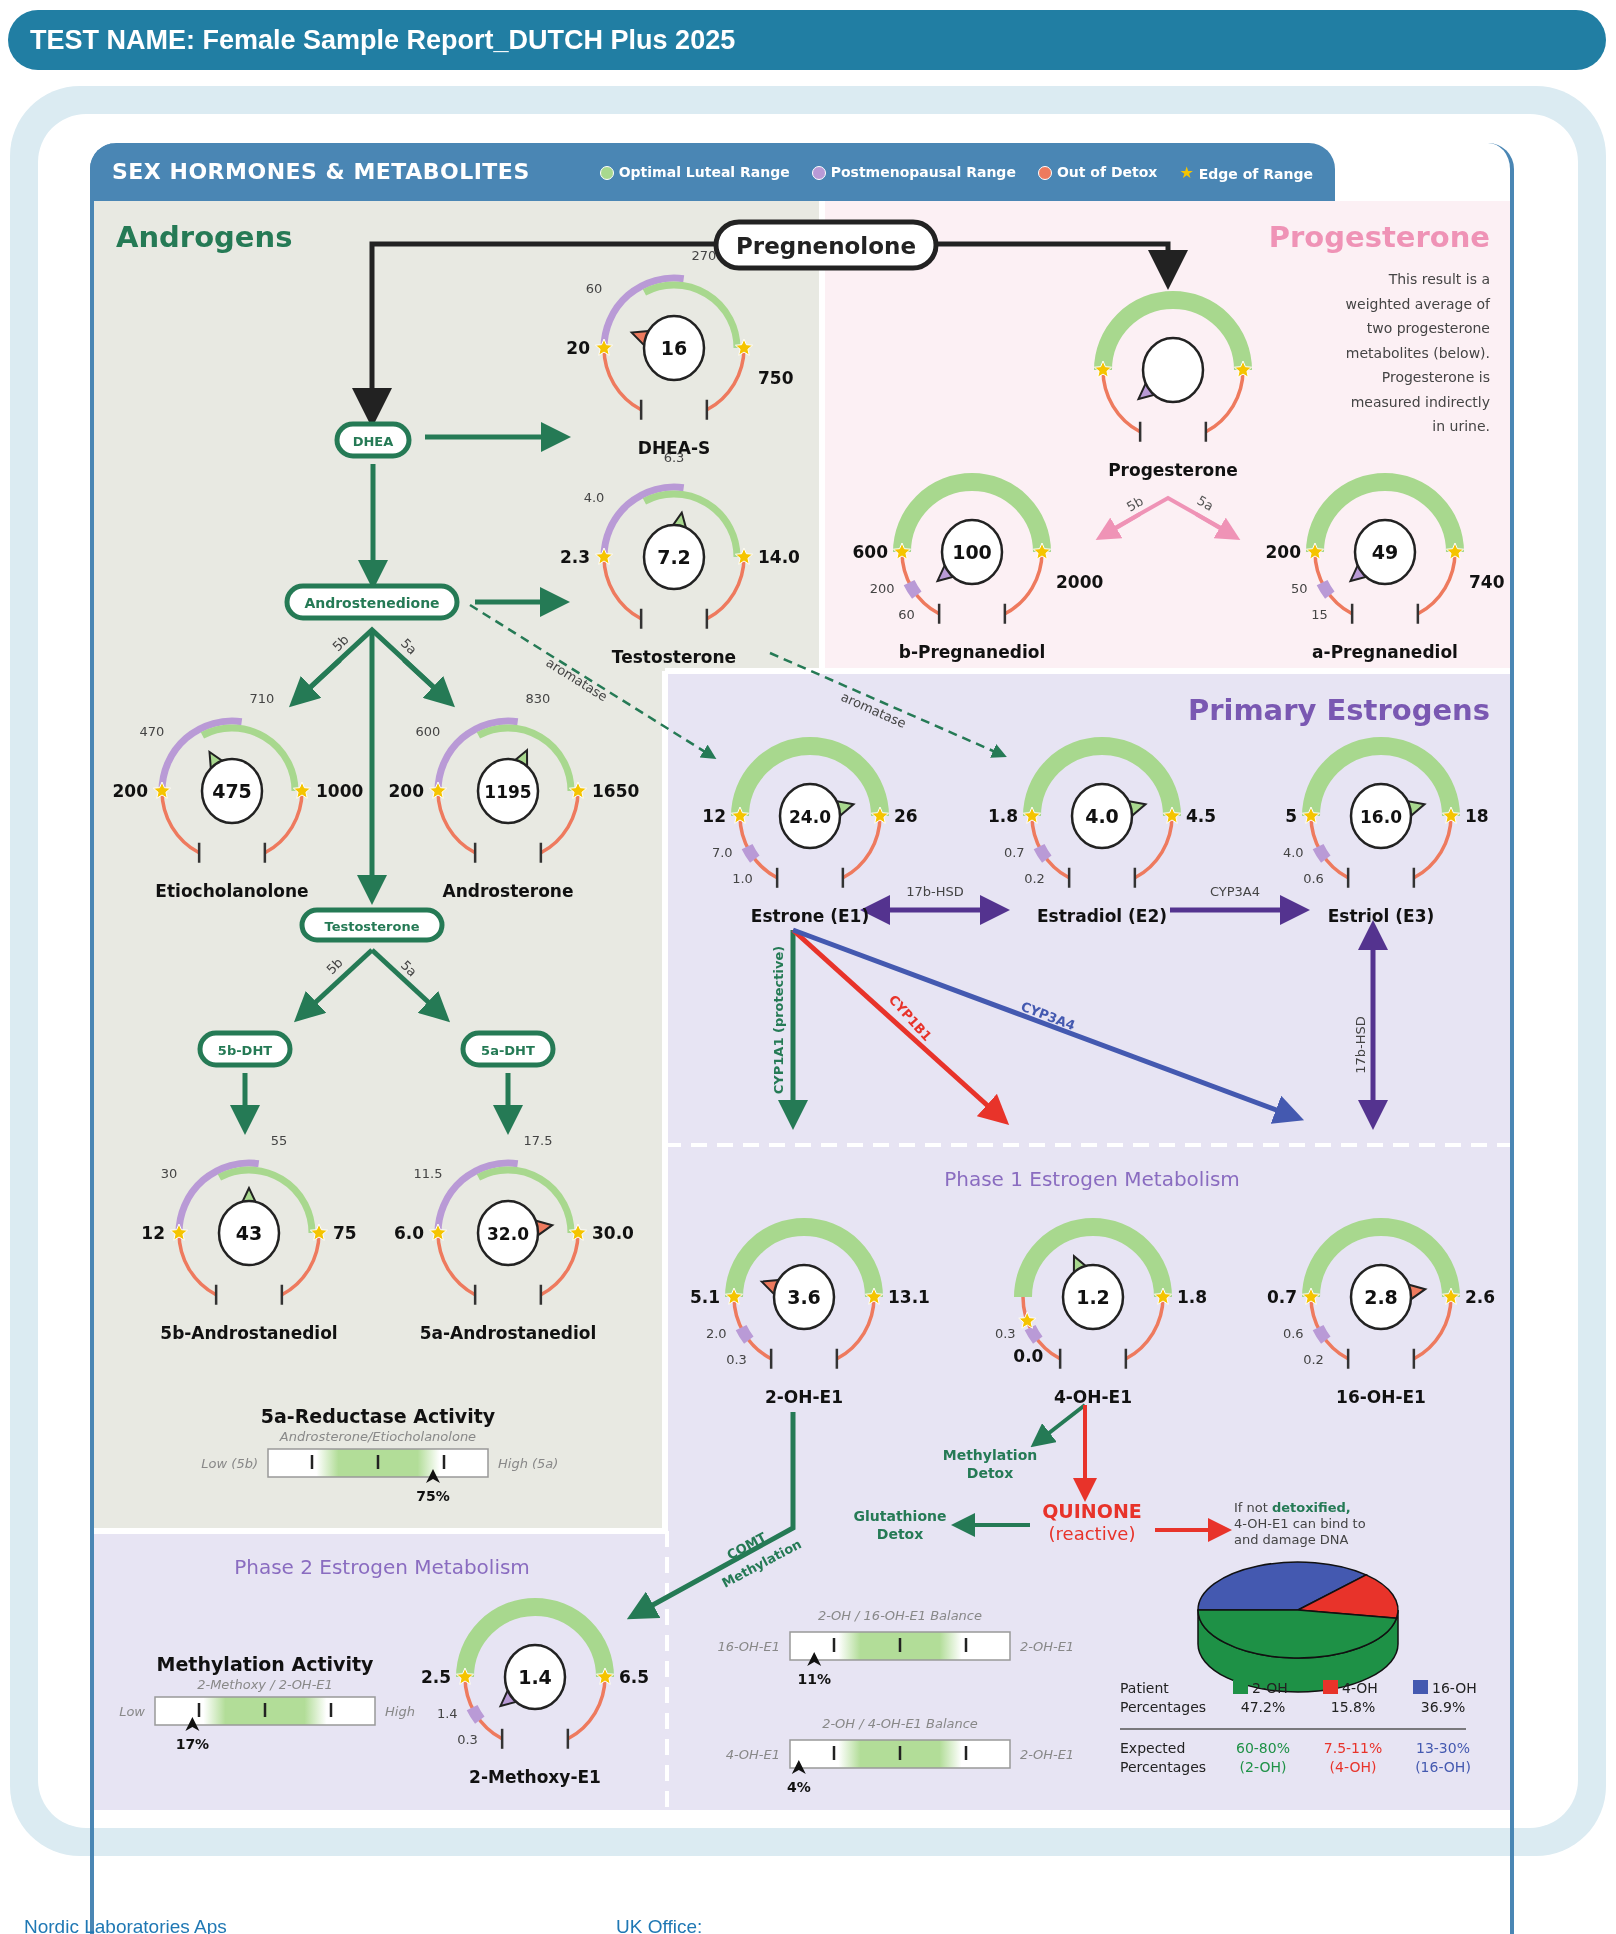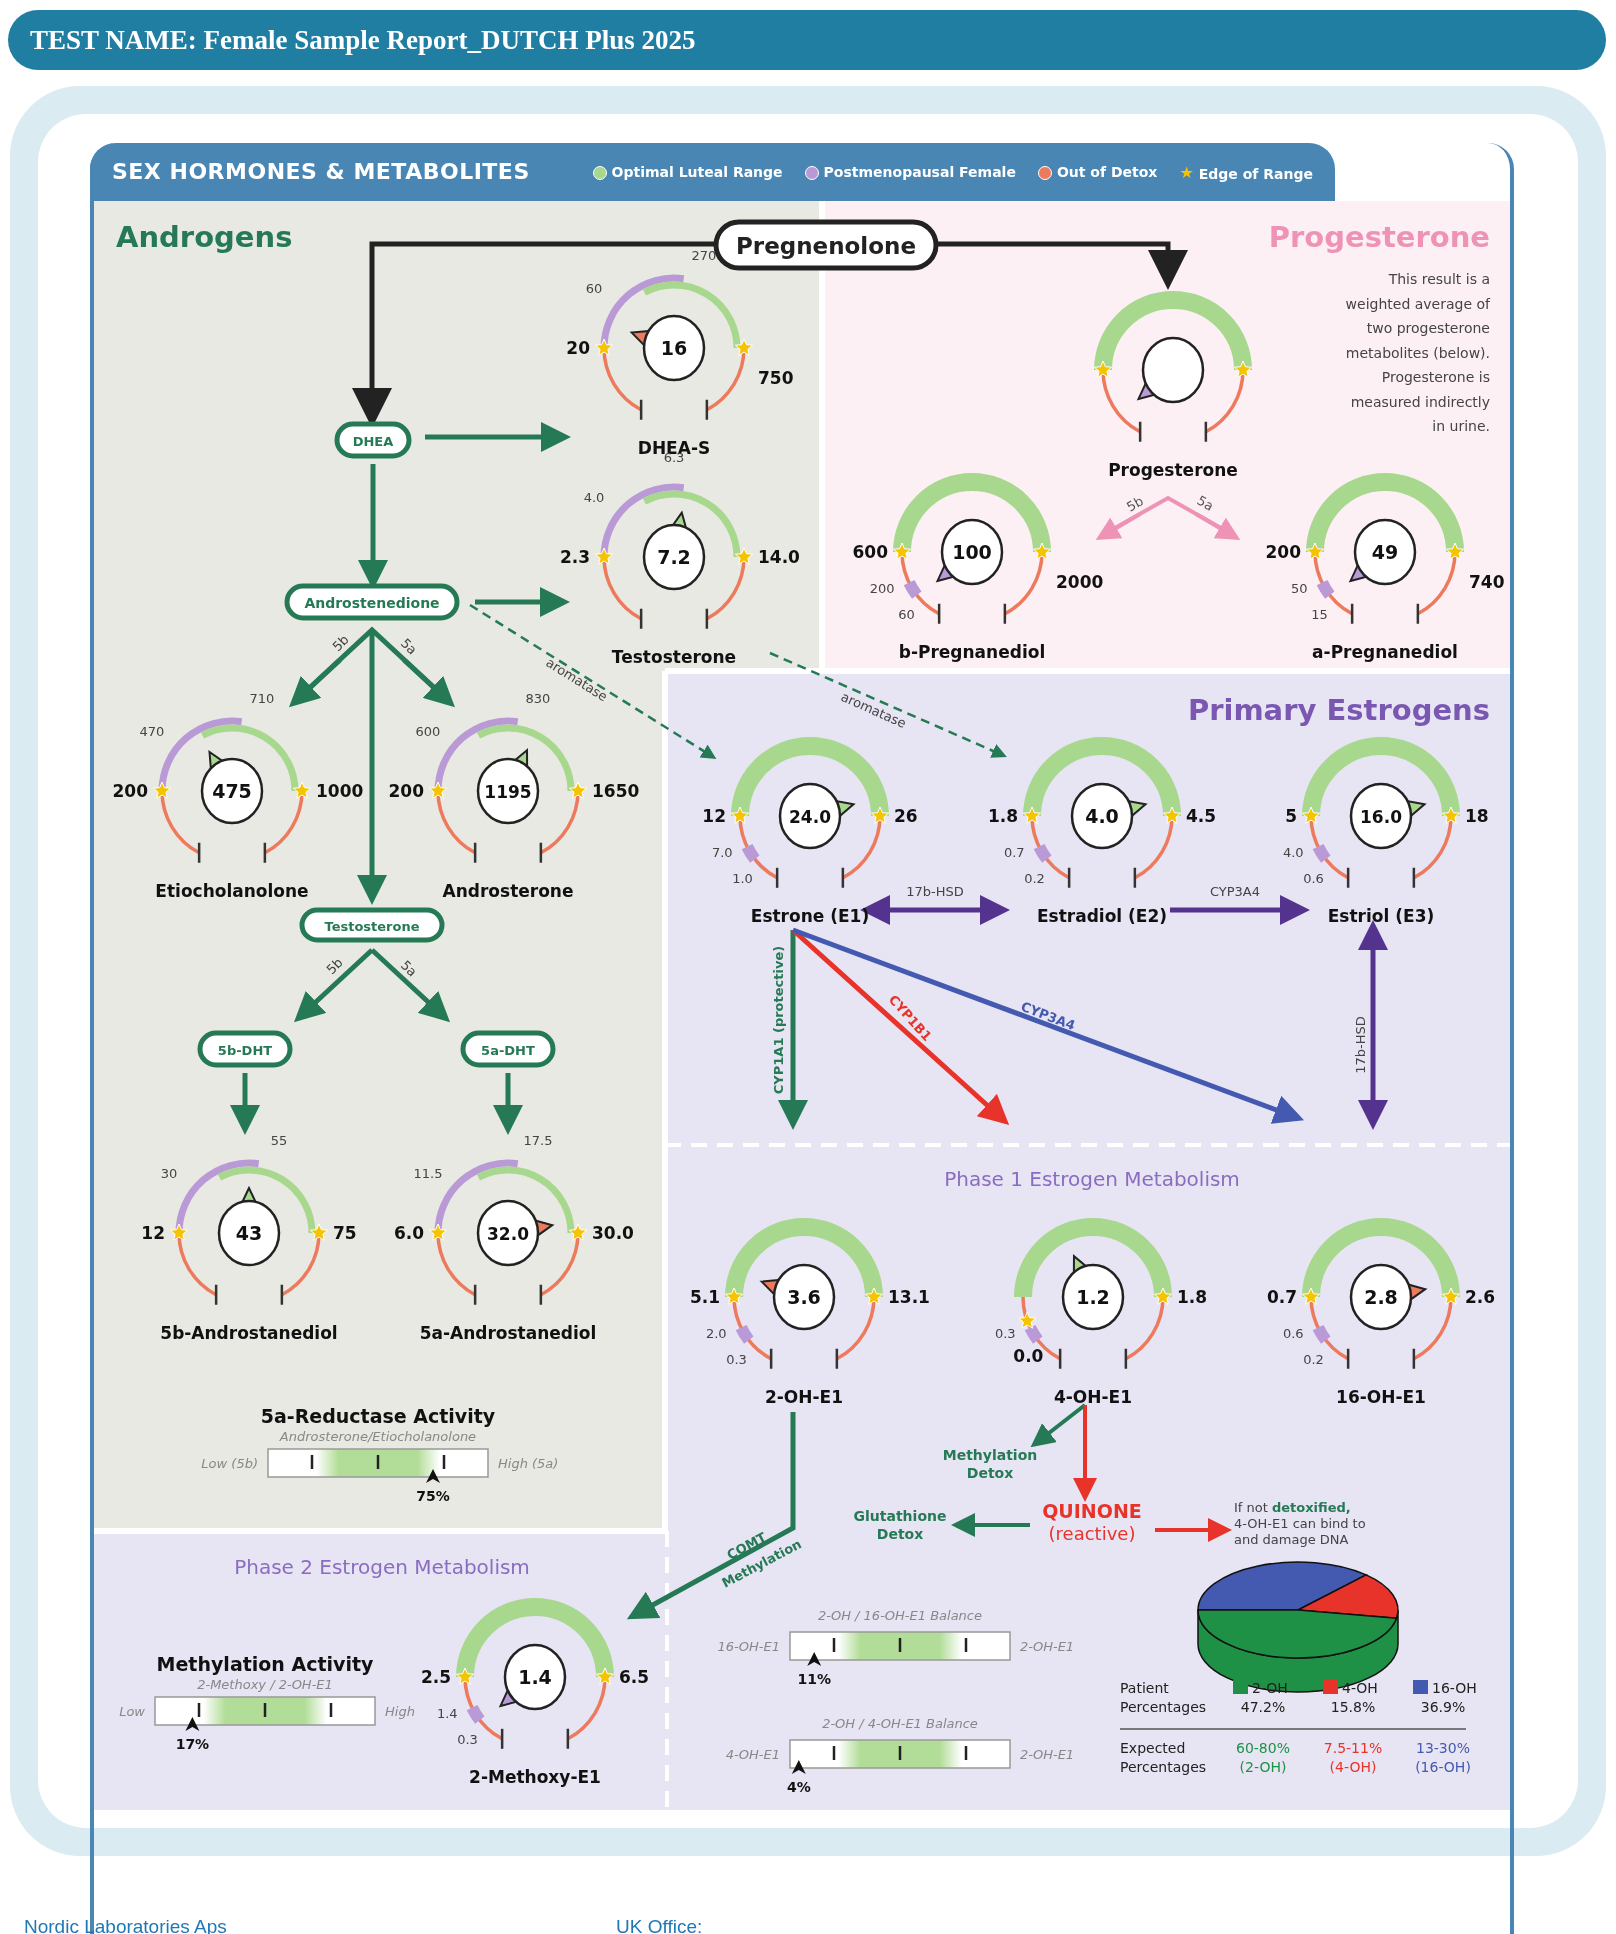--- a/index.html
+++ b/index.html
@@ -1,17 +1,17 @@
 <!DOCTYPE html>
 <html><head>
 <meta charset="utf-8">
 <style>
   html,body{margin:0;padding:0;background:#fff;}
   body{width:1616px;height:1934px;position:relative;overflow:hidden;font-family:"DejaVu Sans",sans-serif;}
-  .topbar{position:absolute;left:8px;top:10px;width:1598px;height:60px;background:#217ea3;border-radius:30px;color:#fff;font-family:Liberation Serif, serif;font-weight:bold;font-size:27px;line-height:60px;padding-left:22px;box-sizing:border-box;}
+  .topbar{position:absolute;left:8px;top:10px;width:1598px;height:60px;background:#217ea3;border-radius:30px;color:#fff;font-family:Liberation Sans, sans-serif;font-weight:bold;font-size:27px;line-height:60px;padding-left:22px;box-sizing:border-box;}
   .outer{position:absolute;left:10px;top:86px;width:1596px;height:1770px;background:#dbebf2;border-radius:70px;}
   .inner{position:absolute;left:38px;top:114px;width:1540px;height:1714px;background:#fff;border-radius:48px;}
   .panel{position:absolute;left:90px;top:143px;width:1424px;height:1841px;border:4px solid #4a86b4;border-top:none;border-radius:26px 26px 0 0;box-sizing:border-box;overflow:hidden;}
   .panel-head{position:absolute;left:90px;top:143px;width:1245px;height:58px;background:#4a86b4;border-radius:26px 26px 0 0;}
   .ptitle{position:absolute;left:22px;top:0;line-height:58px;color:#fff;font-weight:bold;font-size:22px;letter-spacing:0.5px;}
   .legend{position:absolute;right:22px;top:0;height:58px;display:flex;align-items:center;gap:22px;color:#fff;font-weight:bold;font-size:14px;}
   .legend .li{display:flex;align-items:flex-end;gap:5px;}
   .dot{width:12px;height:12px;border-radius:50%;display:inline-block;}
   svg text{font-family:"DejaVu Sans",sans-serif;}
   .footer{position:absolute;font-family:"Liberation Sans",sans-serif;color:#1f78b4;font-size:19px;}
@@ -524,21 +524,21 @@
 
 <div class="panel-head">
   <div class="ptitle">SEX HORMONES &amp; METABOLITES</div>
   <div class="legend" id="legend">
       <div class="li">
         <span class="dot" style="background: rgb(168, 216, 142); border: 1px solid rgb(255, 255, 255);"></span>
         <span>Optimal Luteal Range</span>
       </div>
       <div class="li">
         <span class="dot" style="background: rgb(185, 154, 214); border: 1px solid rgb(255, 255, 255);"></span>
-        <span>Postmenopausal Female</span>
+        <span>Postmenopausal Range</span>
       </div>
       <div class="li">
         <span class="dot" style="background: rgb(238, 122, 94); border: 1px solid rgb(255, 255, 255);"></span>
         <span>Out of Detox</span>
       </div>
       <div class="li">
         <span style="color: rgb(245, 196, 0); font-size: 16px;">★</span>
         <span>Edge of Range</span>
       </div>
     </div>

